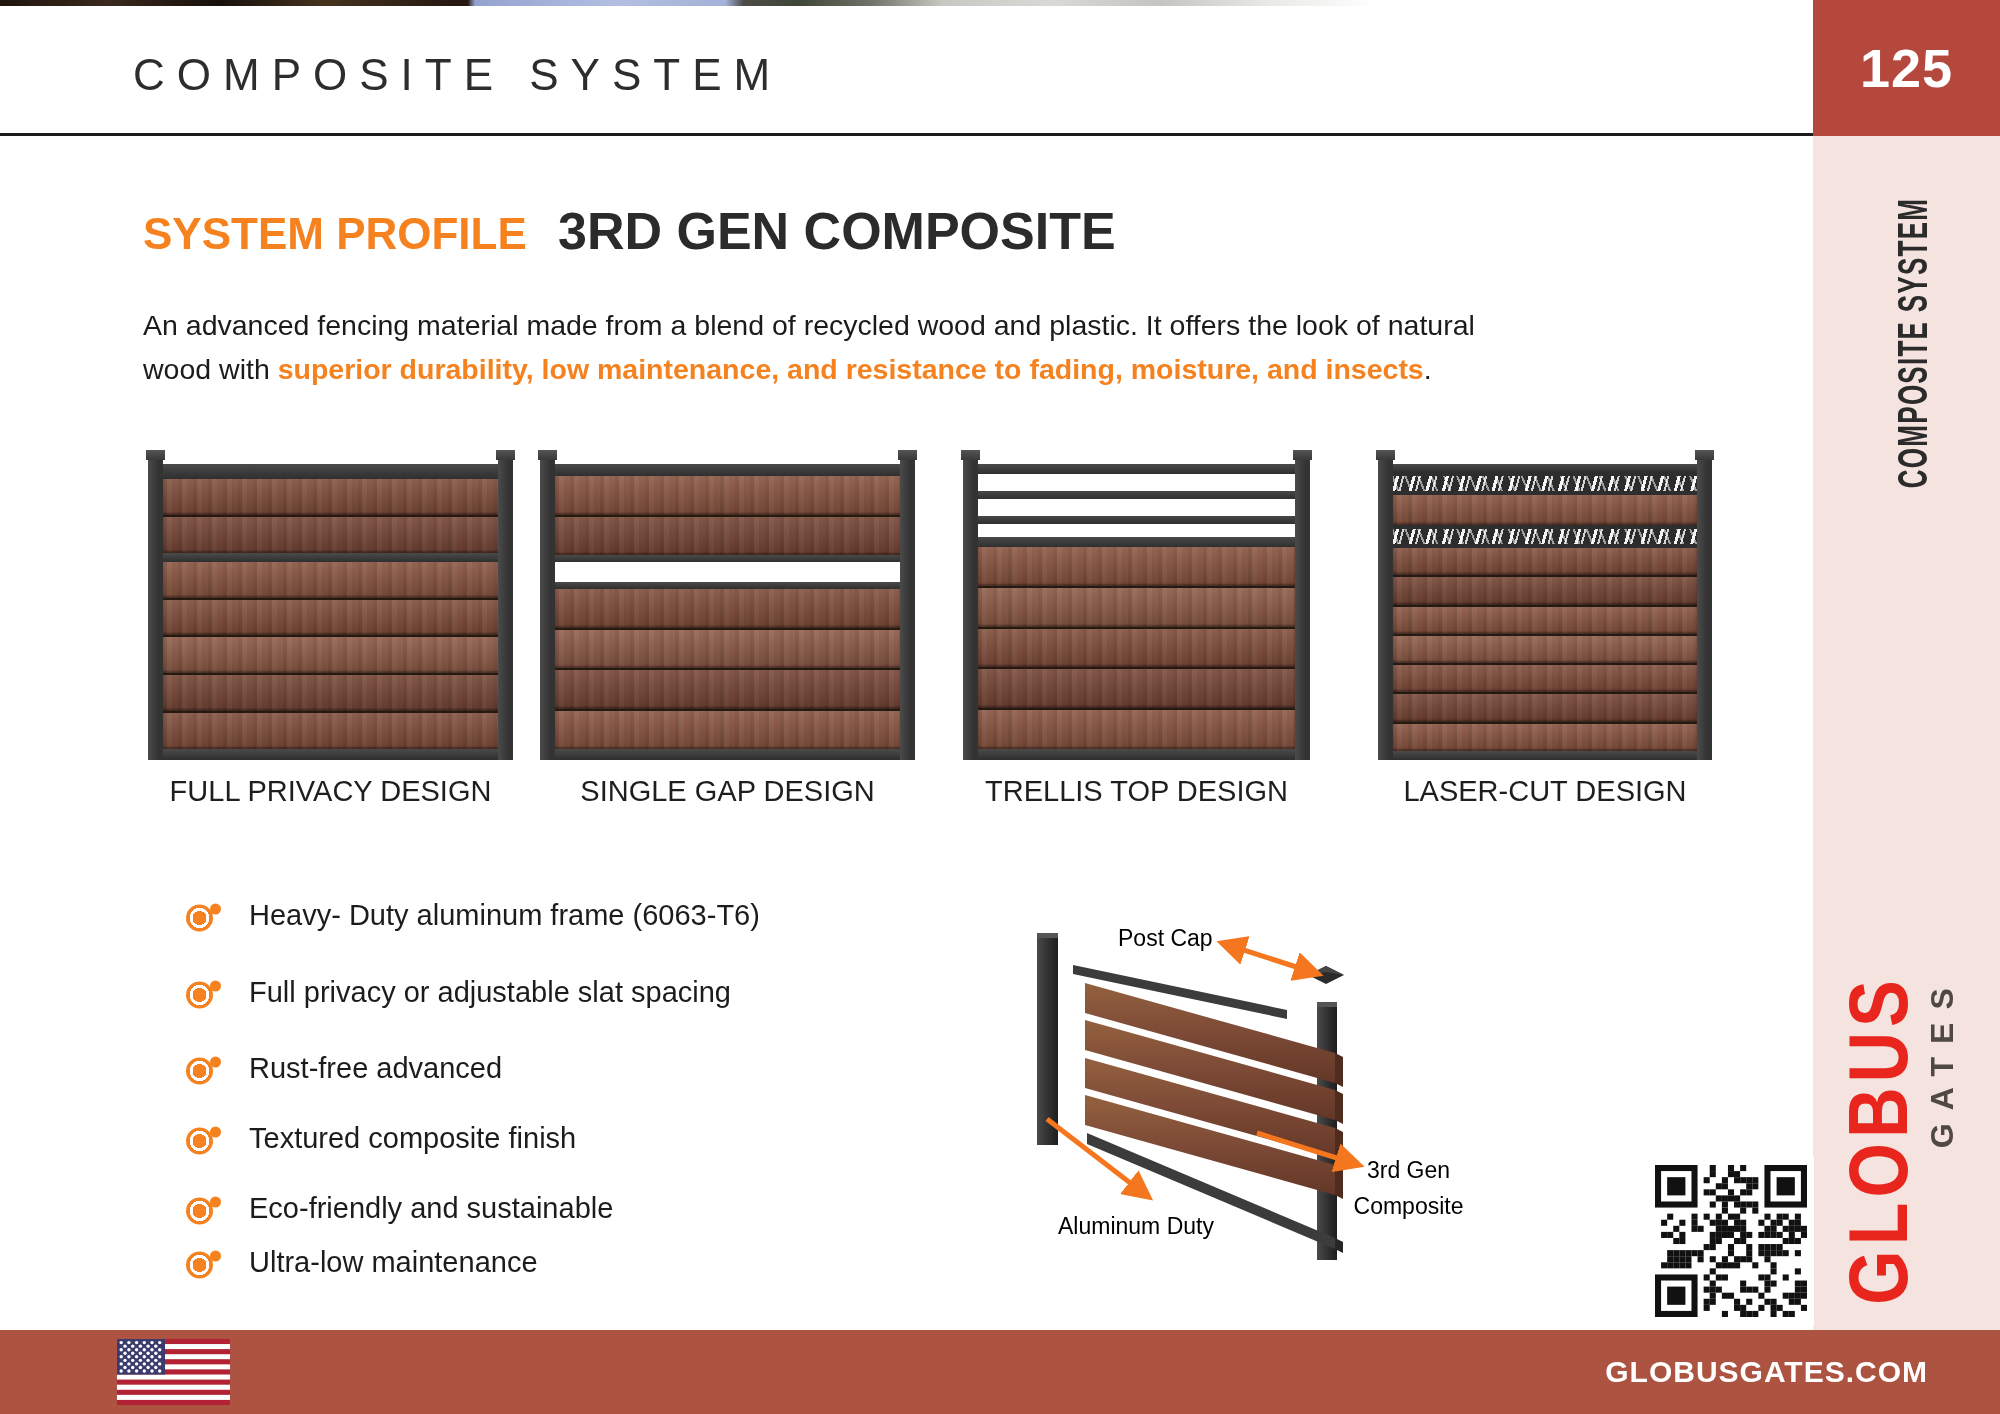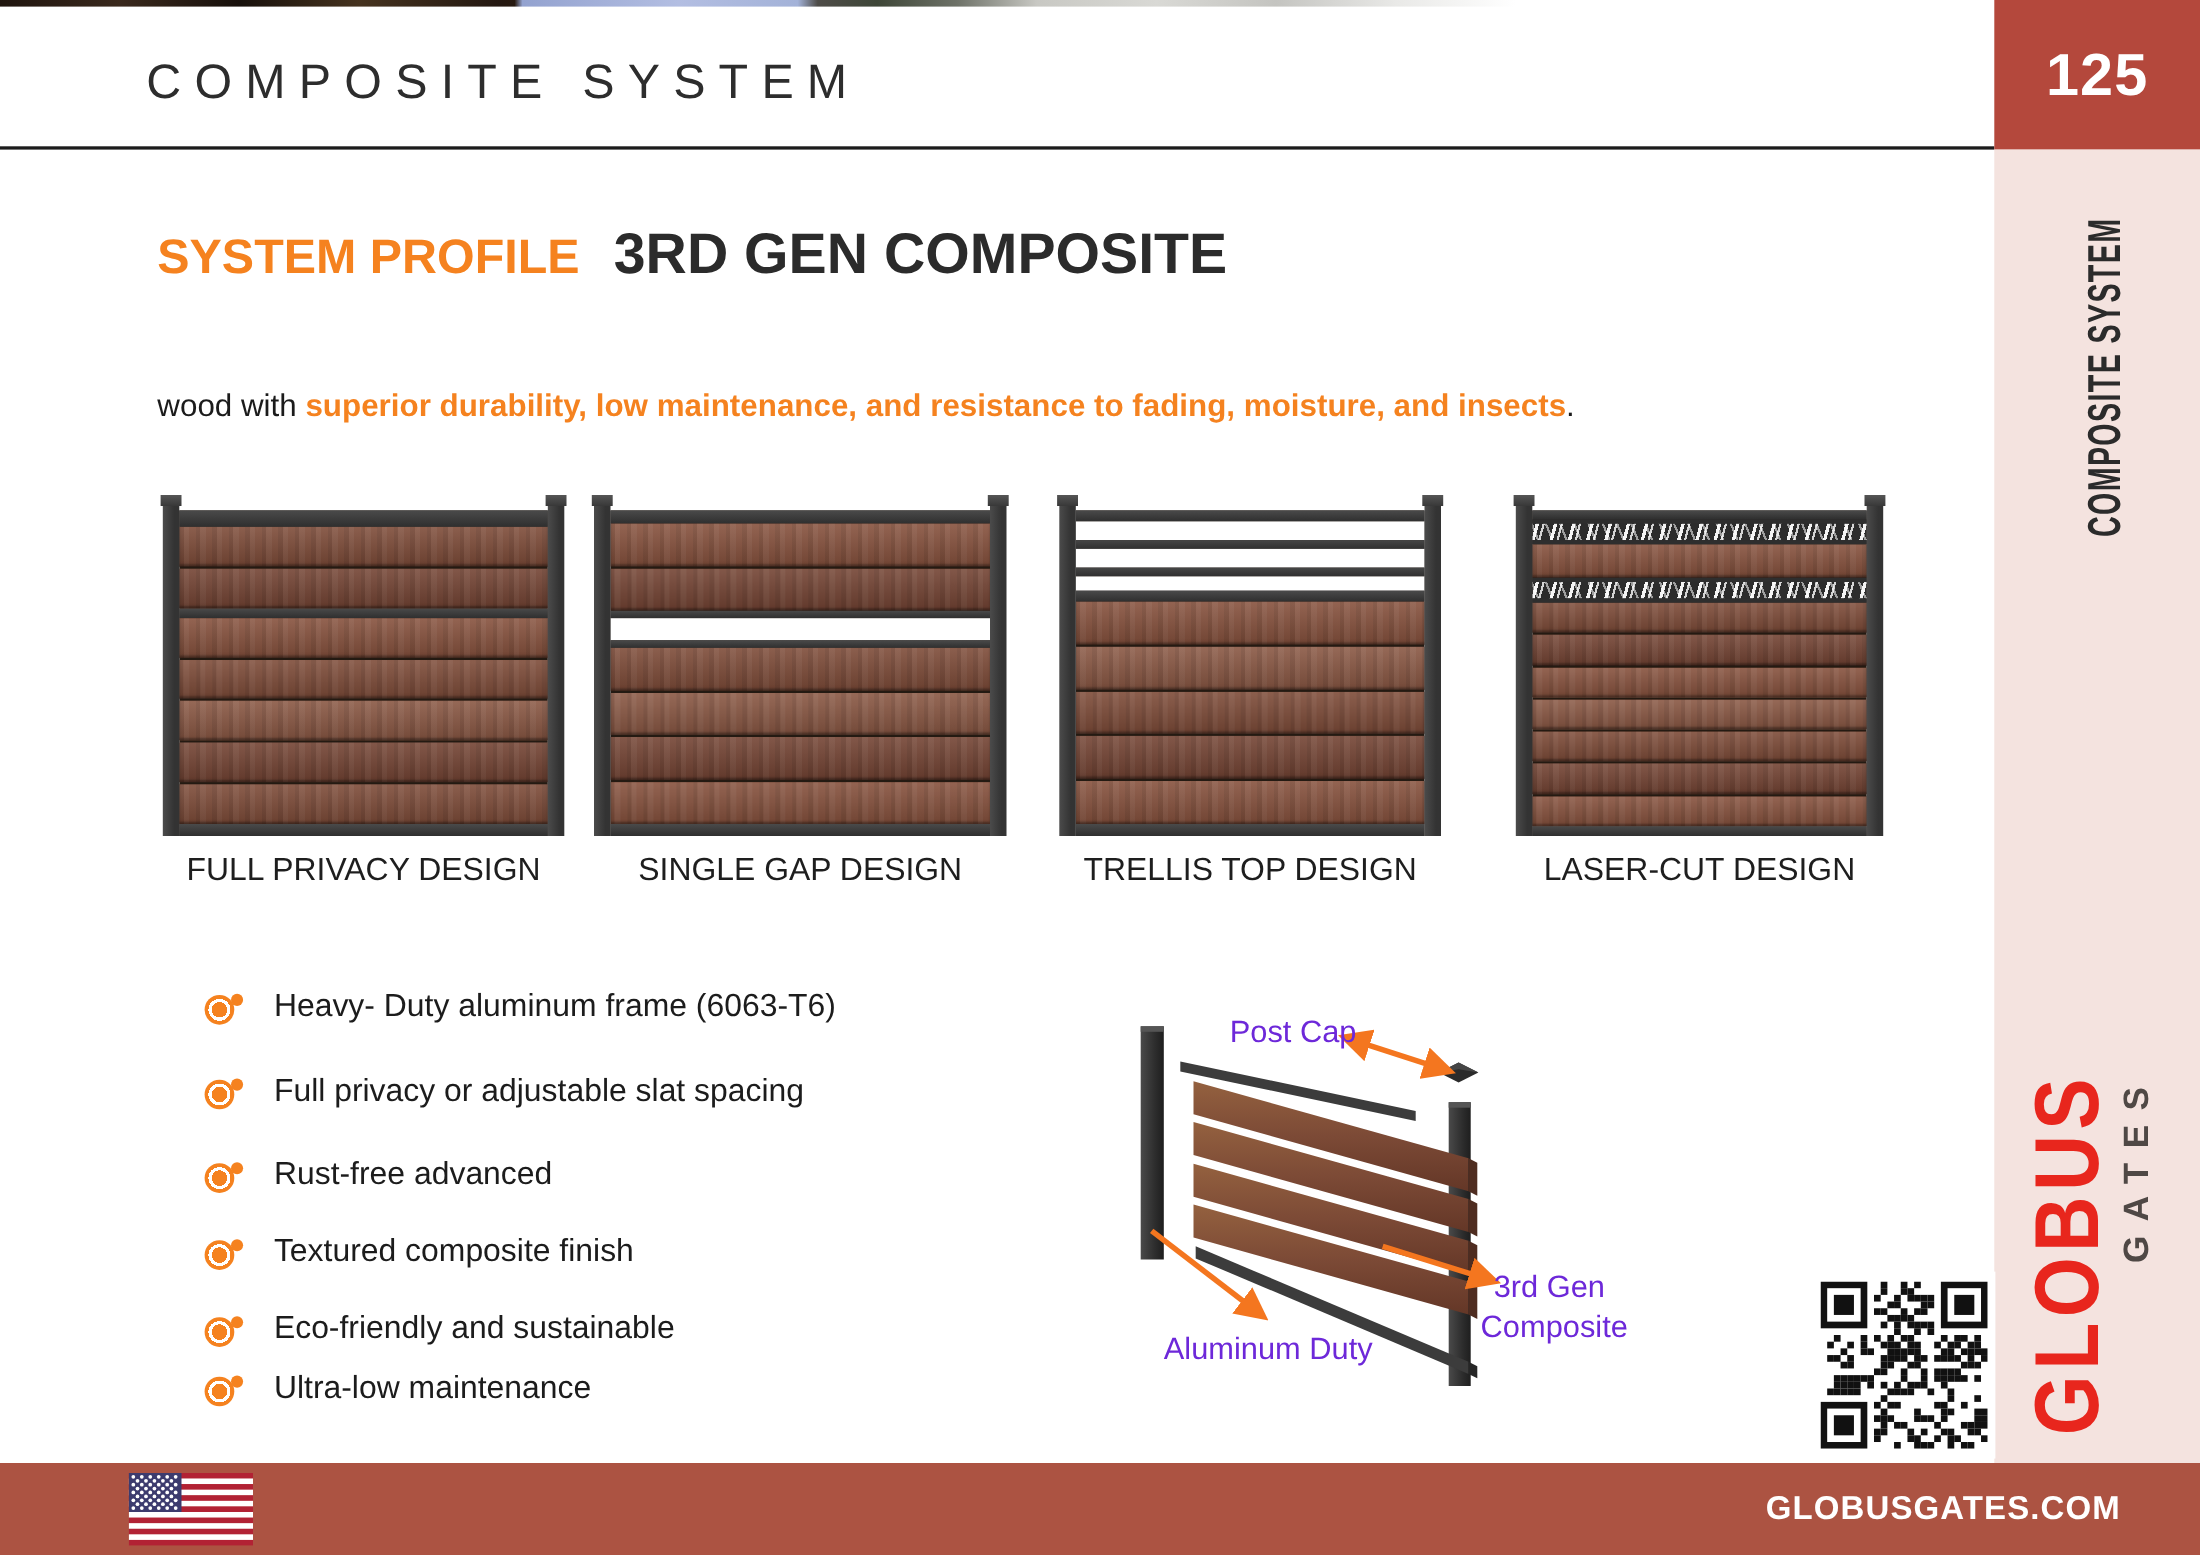--- a/index.html
+++ b/index.html
@@ -101,21 +101,21 @@
   .feature{position:absolute;display:flex;align-items:flex-end;transform:translateY(-50%);}
   .feature .txt{margin-left:36px;font-size:29px;color:#1c1c1c;}
   .dotring{position:relative;width:27px;height:27px;border-radius:50%;flex:none;
     background:radial-gradient(circle,var(--accent-orange) 0 7px,#fff 7px 10px,var(--accent-orange) 10px 14px);}
   .dotring::after{content:'';position:absolute;left:24px;top:-1px;width:11px;height:11px;
     border-radius:50%;background:var(--accent-orange);}
 
   
   .diagram{position:absolute;left:1000px;top:880px;width:640px;height:440px;}
   .diagram svg{position:absolute;left:0;top:0;}
-  .dlabel{position:absolute;font-size:28px;color:#6d28d9;line-height:36px;}
+  .dlabel{position:absolute;font-size:23px;color:#000000;line-height:36px;}
   #lbl-postcap{left:118px;top:40px;}
   #lbl-alupost{left:58px;top:328px;}
   #lbl-gen3{left:346px;top:272px;width:125px;text-align:center;}
 
   
   .qrbox{position:absolute;left:1648px;top:1156px;width:166px;height:170px;background:#fff;
     display:flex;align-items:center;justify-content:center;}
 
   
   .footer-bar{position:absolute;left:0;top:1330px;width:2000px;height:84px;background:var(--footer-red);}
@@ -144,21 +144,21 @@
     <div class="vert-inner">
       <span class="globus">GLOBUS</span>
       <span class="gates">GATES</span>
     </div>
   </div>
 
   <span class="kicker">SYSTEM PROFILE</span>
   <span class="big-title">3RD GEN COMPOSITE</span>
 
   <p class="desc">
-    <br>
+    <span>An advanced fencing material made from a blend of recycled wood and plastic. It offers the look of natural</span><br>
     <span>wood with </span><span class="hl">superior durability, low maintenance, and resistance to fading, moisture, and insects</span><span>.</span>
   </p>
 
   <div class="panel" id="p1">
     <div class="inner">
       <div class="rail top"></div>
       <div class="board w1"></div>
         <div class="board w3"></div>
       <div class="rail mid"></div>
       <div class="board w2"></div>

